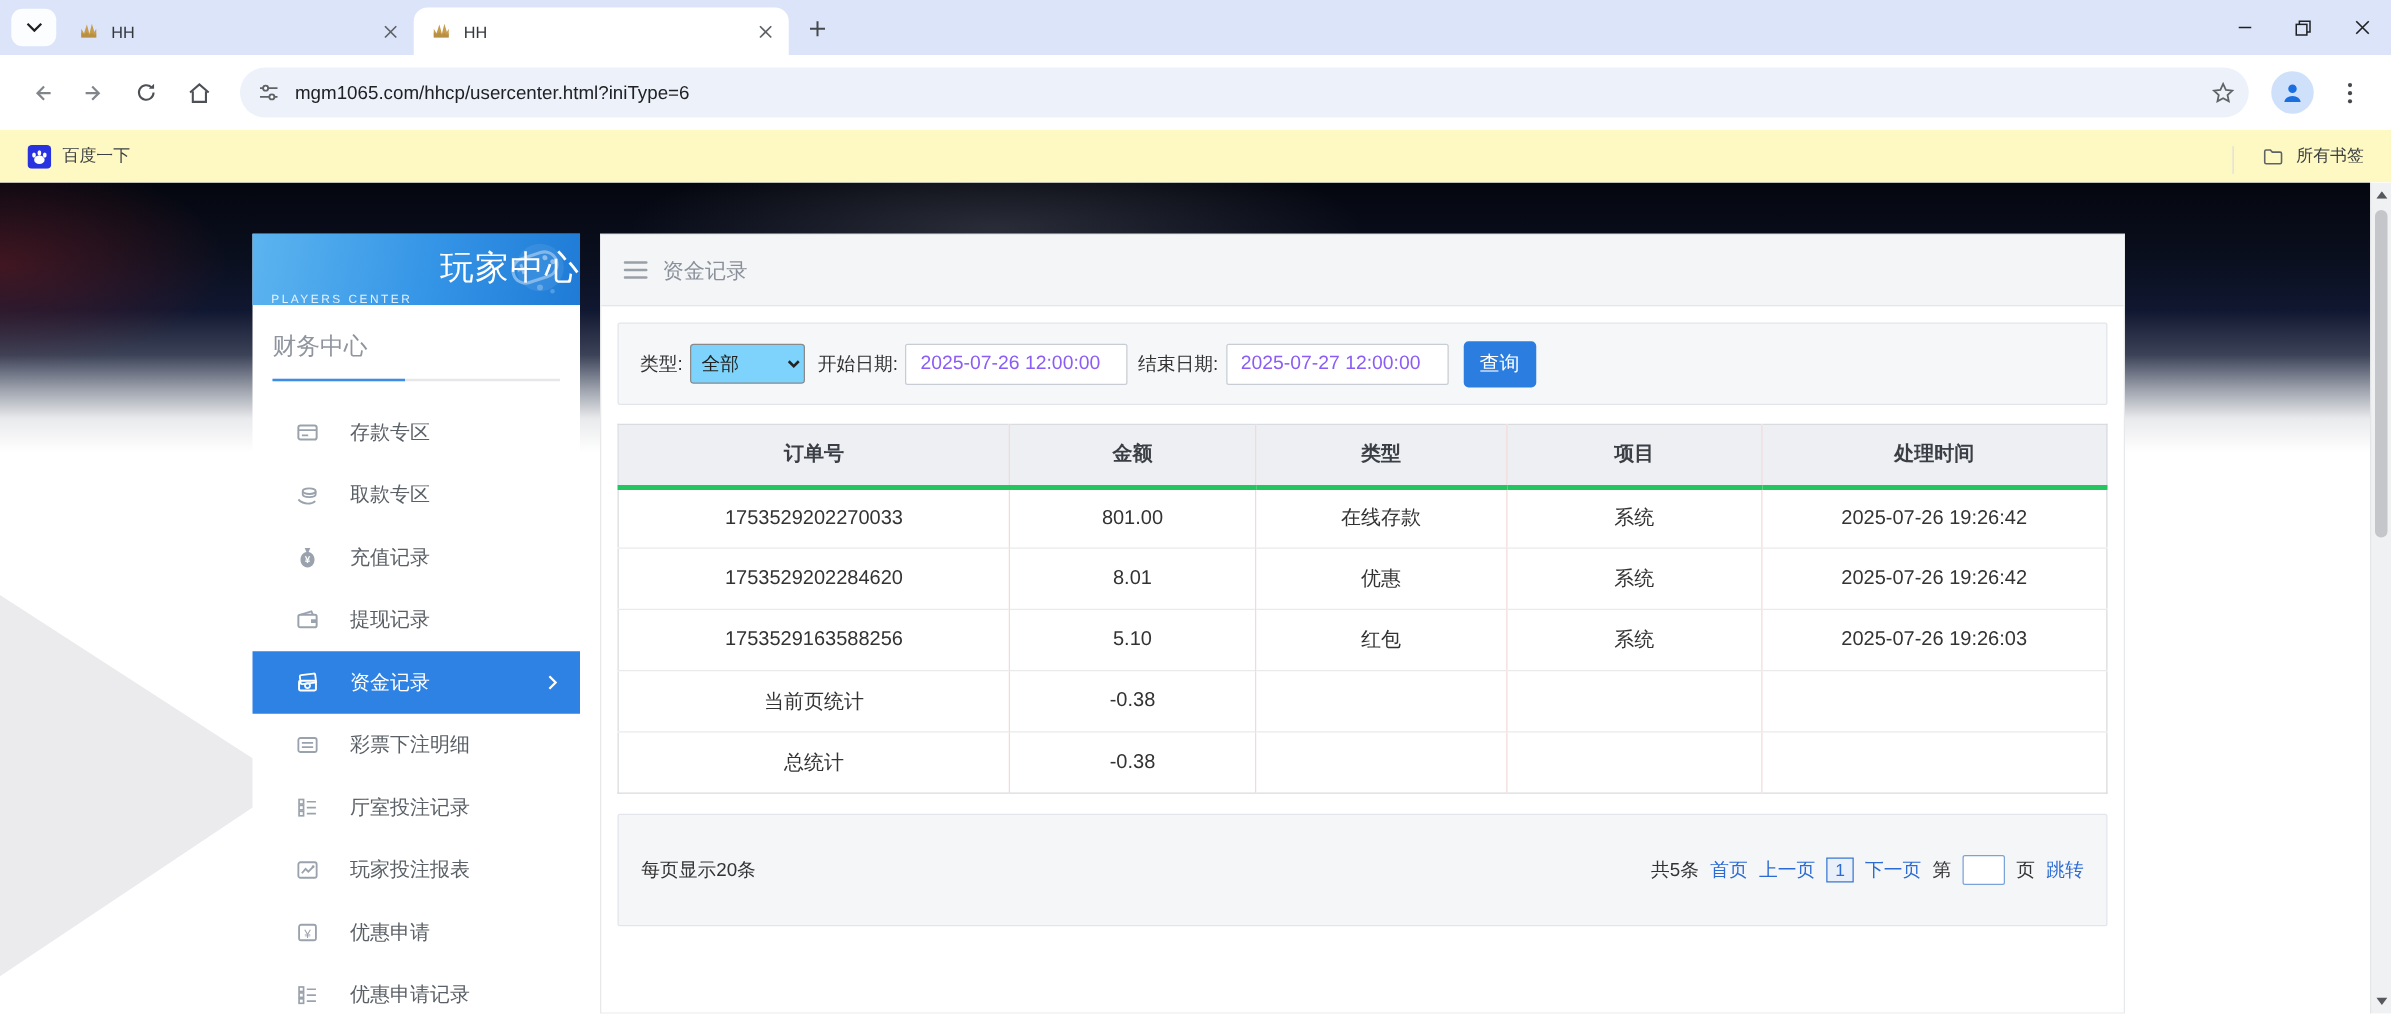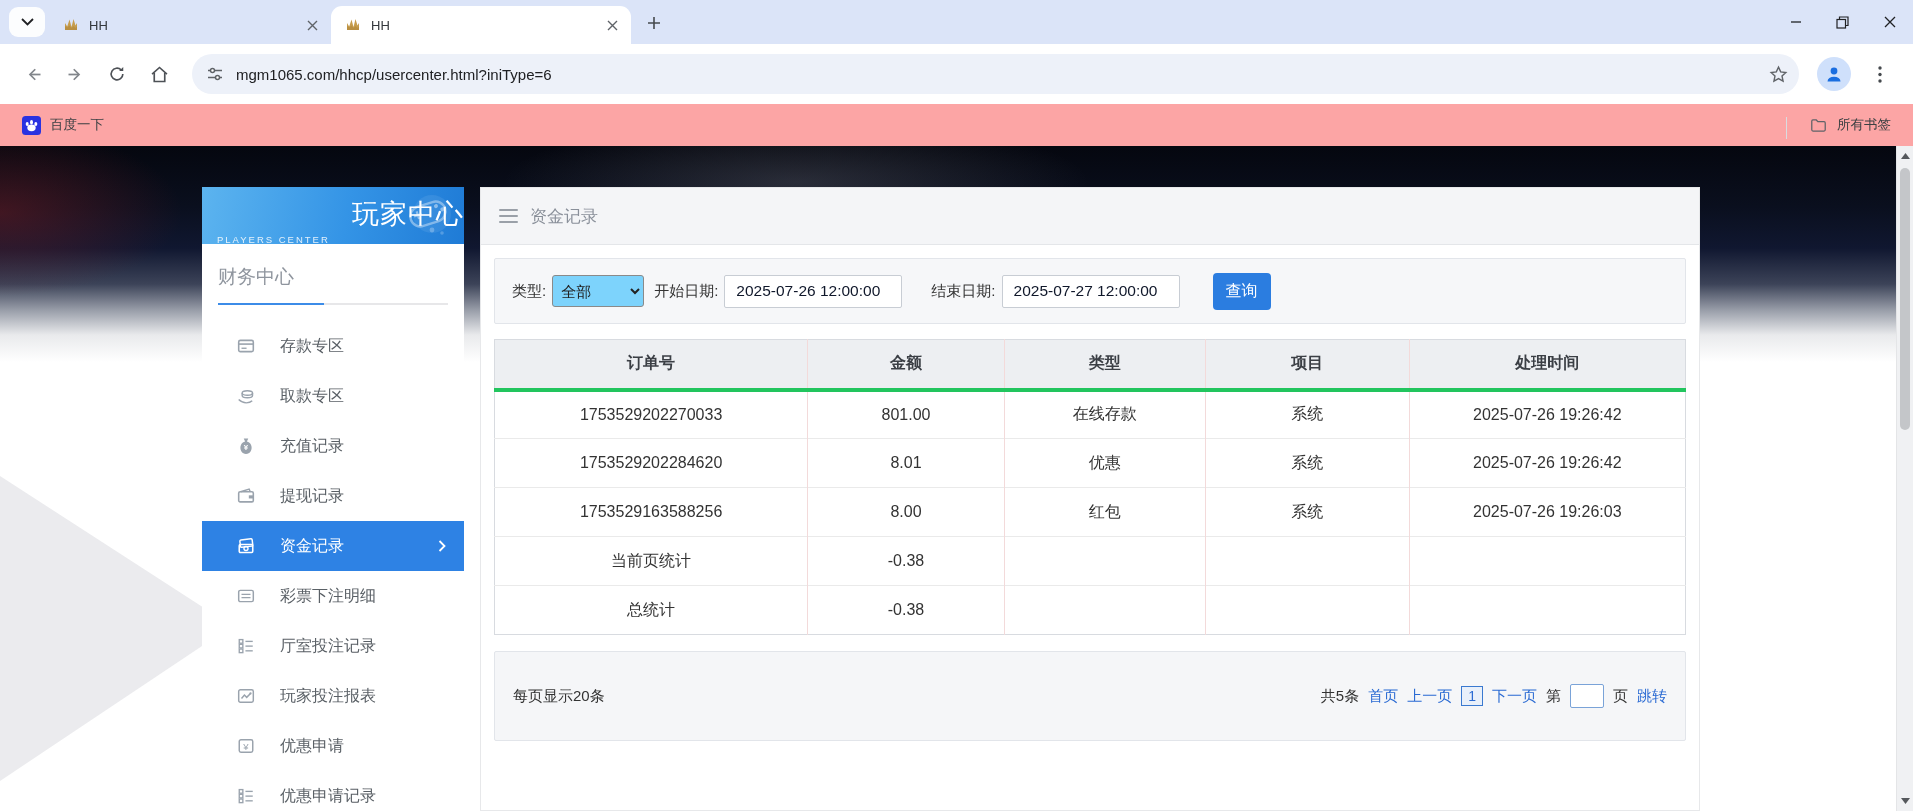--- a/index.html
+++ b/index.html
@@ -18,21 +18,21 @@
   .win-controls { position:absolute; right:0; top:0; height:44px; display:flex; }
   .win-btn { width:47px; height:44px; display:flex; align-items:center; justify-content:center; }
 
   .toolbar { height:60px; background:#fff; display:flex; align-items:center; padding:0 12px; }
   .nav-btn { width:38px; height:38px; display:flex; align-items:center; justify-content:center; border-radius:50%; margin:0 2px; }
   .omnibox { flex:1; height:40px; margin:0 10px 0 12px; background:#edf1f9; border-radius:20px;
     display:flex; align-items:center; padding:0 10px 0 14px; }
   .url-text { flex:1; margin-left:12px; font-size:15px; color:#202124; white-space:nowrap; overflow:hidden; }
   .avatar { width:34px; height:34px; border-radius:50%; background:#cfe0fb; display:flex; align-items:center; justify-content:center; margin:0 8px; }
 
-  .bookmarks-bar { height:42px; background:#fca5a5; display:flex; align-items:center; padding:0 16px; font-size:13.5px; color:#3c4043; }
+  .bookmarks-bar { height:42px; background:#fef9c3; display:flex; align-items:center; padding:0 16px; font-size:13.5px; color:#3c4043; }
   .bm-item { display:flex; align-items:center; gap:9px; padding:4px 6px; border-radius:6px; }
   .bm-right { margin-left:auto; display:flex; align-items:flex-end; gap:10px; }
   .bm-divider { width:1px; height:22px; background:#dadce0; margin-right:6px; }
 
   
   .page { position:relative; height:665px; background:#fff; overflow:hidden; }
   .page-bg { position:absolute; left:0; top:0; right:17px; height:300px;
     background:linear-gradient(180deg,#05070f 0%,#0a0f1e 20%,#101730 34%,#3c4358 46%,#9ba0ab 55%,#e9eaec 63%,#ffffff 72%); }
   .page-bg::before { content:""; position:absolute; inset:0;
     background:radial-gradient(ellipse 260px 120px at 0% 22%, rgba(130,30,35,.45), transparent 70%),
@@ -69,21 +69,21 @@
   .hamburger div { height:2.5px; background:#9aa0a8; border-radius:1px; }
   .panel-title { font-size:17px; color:#8a909a; margin-left:12px; }
   .panel-body { padding:13px 13px 0; }
 
   .filter-box { height:66px; background:#f6f7f9; border:1px solid #e2e5ea; border-radius:2px;
     display:flex; align-items:center; padding:0 17px; }
   .f-label { font-size:15px; color:#333; margin-right:6px; }
   .type-select { width:92px; height:32px; font-size:15px; color:#222; border:1px solid #8a8a8a; border-radius:3px;
     background:#7dd3fc; padding:0 4px; margin-right:10px; font-family:inherit; }
   .date-input { width:178px; height:33px; border:1px solid #c8cdd4; border-radius:2px; background:#fff;
-    font-size:15.5px; color:#0f172a; padding:0 11px; margin-right:29px; font-family:inherit; }
+    font-size:15.5px; color:#8b5cf6; padding:0 11px; margin-right:8px; font-family:inherit; }
   .search-btn { width:58px; height:37px; background:#2b7de0; color:#ffffff; border:none; border-radius:4px;
     font-size:16px; margin-left:4px; cursor:pointer; font-family:Liberation Sans, sans-serif; }
 
   .records-table { width:100%; margin-top:15px; border-collapse:collapse; table-layout:fixed;
     border:1px solid #d8dbe0; }
   .records-table th { height:50px; background:#edeff2; font-size:16px; font-weight:bold; color:#3b3f45;
     border-bottom:4px solid #22c55e; }
   .records-table td { height:49px; font-size:16px; color:#333; text-align:center; }
   .records-table tr + tr td { border-top:1px solid #eaeaea; }
   .records-table th + th, .records-table td + td { border-left:1px solid #f3dada; }
@@ -437,21 +437,21 @@
             </tr>
             <tr>
               <td>1753529202284620</td>
               <td>8.01</td>
               <td>优惠</td>
               <td>系统</td>
               <td>2025-07-26 19:26:42</td>
             </tr>
             <tr>
               <td>1753529163588256</td>
-              <td>8.00</td>
+              <td>5.10</td>
               <td>红包</td>
               <td>系统</td>
               <td>2025-07-26 19:26:03</td>
             </tr>
             <tr>
               <td>当前页统计</td>
               <td>-0.38</td>
               <td></td>
               <td></td>
               <td></td>

